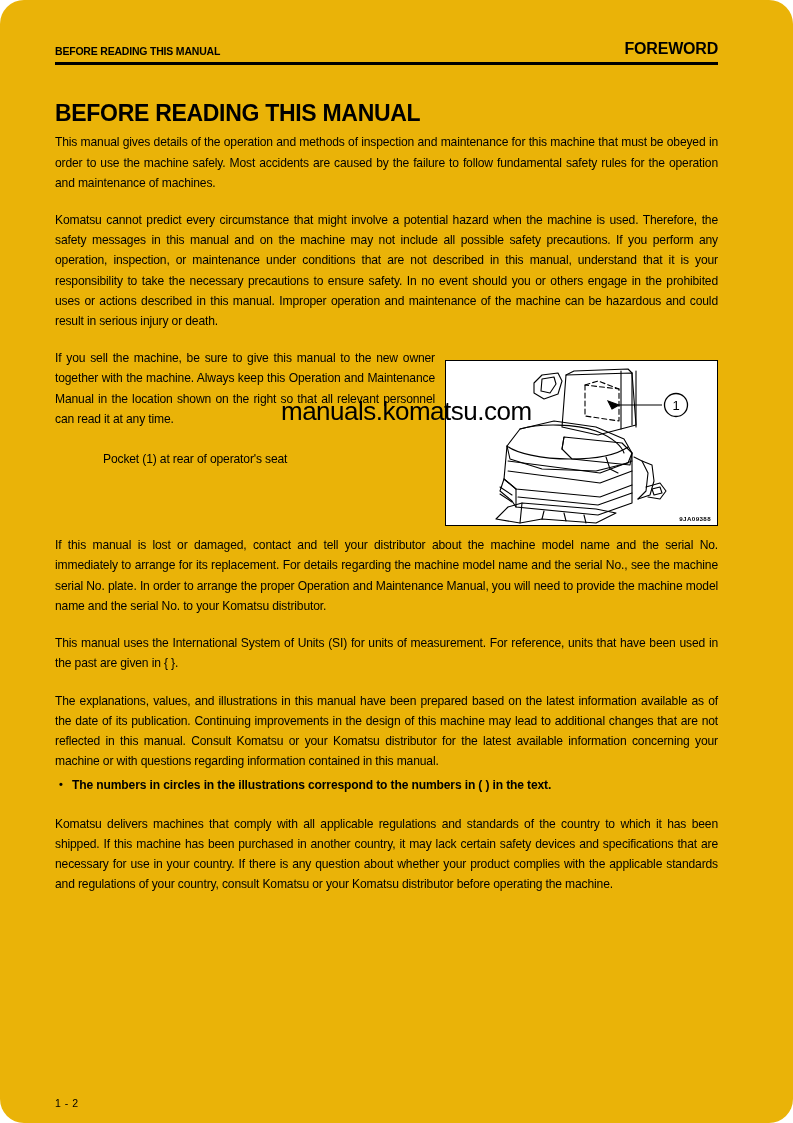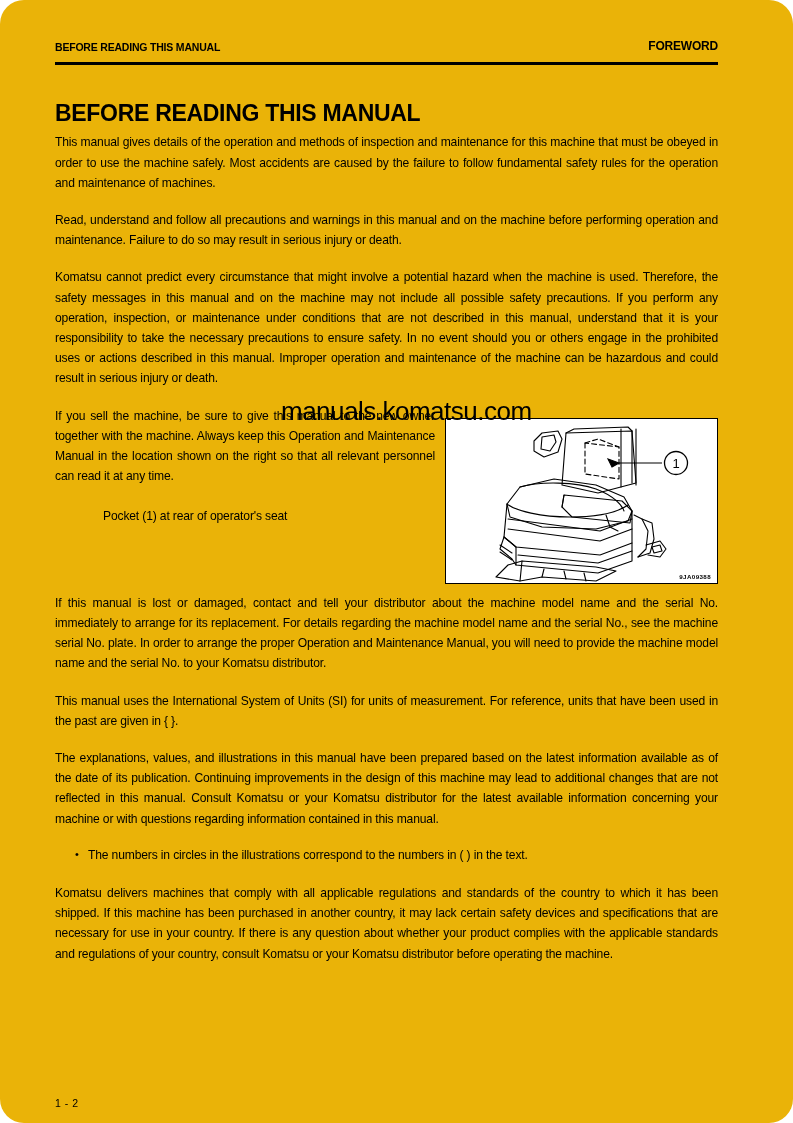--- a/index.html
+++ b/index.html
@@ -33,21 +33,21 @@
   }
   .running-header .hdr-left,
   .running-header .hdr-right {
     font-size: 10.5px;
     font-weight: bold;
     letter-spacing: -0.2px;
     line-height: 1.1;
     white-space: nowrap;
   }
   .running-header .hdr-right {
-    font-size: 12px;
+    font-size: 16px;
   }
   .header-rule {
     position: absolute;
     left: 55px;
     top: 62px;
     width: 663px;
     height: 2.5px;
     background: #000000;
   }
 
@@ -129,22 +129,23 @@
     bottom: 3px;
     font-size: 6.2px;
     font-weight: bold;
     letter-spacing: 0.4px;
     font-family: "Liberation Sans", sans-serif;
   }
 
   
   ul.bullets {
     list-style: none;
-    margin: 16px;
+    margin: 0;
     padding: 0;
+    font-weight: bold;
   }
   ul.bullets li {
     font-size: 12.1px;
     line-height: 20.2px;
     letter-spacing: -0.15px;
     position: relative;
     padding-left: 17px;
   }
   ul.bullets li::before {
     content: "\2022";
@@ -203,21 +204,20 @@
     <div class="hdr-right">FOREWORD</div>
   </div>
   <div class="header-rule"></div>
 
   <div class="content">
 
     <h1 class="doc-title">BEFORE READING THIS MANUAL</h1>
 
     <p class="para">This manual gives details of the operation and methods of inspection and maintenance for this machine that must be obeyed in order to use the machine safely. Most accidents are caused by the failure to follow fundamental safety rules for the operation and maintenance of machines.</p>
 
-    <p class="para">Read, understand and follow all precautions and warnings in this manual and on the machine before performing operation and maintenance. Failure to do so may result in serious injury or death.</p>
 
     <p class="para">Komatsu cannot predict every circumstance that might involve a potential hazard when the machine is used. Therefore, the safety messages in this manual and on the machine may not include all possible safety precautions. If you perform any operation, inspection, or maintenance under conditions that are not described in this manual, understand that it is your responsibility to take the necessary precautions to ensure safety. In no event should you or others engage in the prohibited uses or actions described in this manual. Improper operation and maintenance of the machine can be hazardous and could result in serious injury or death.</p>
 
     <div class="wrap-block">
 
       <div class="wrap-text">
         <p>If you sell the machine, be sure to give this manual to the new owner together with the machine. Always keep this Operation and Maintenance Manual in the location shown on the right so that all relevant personnel can read it at any time.</p>
         <div class="storage-block">
           <div class="line2">Pocket (1) at rear of operator's seat</div>
         </div>

